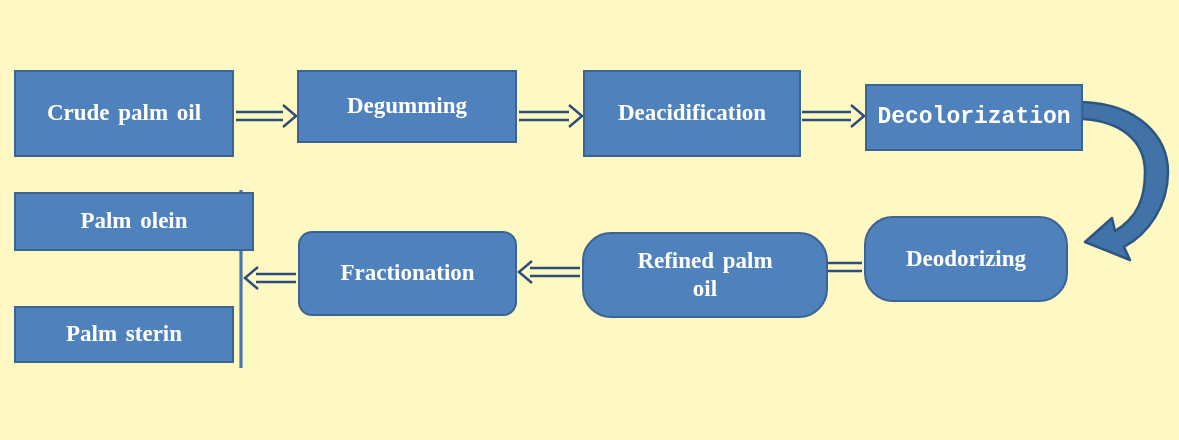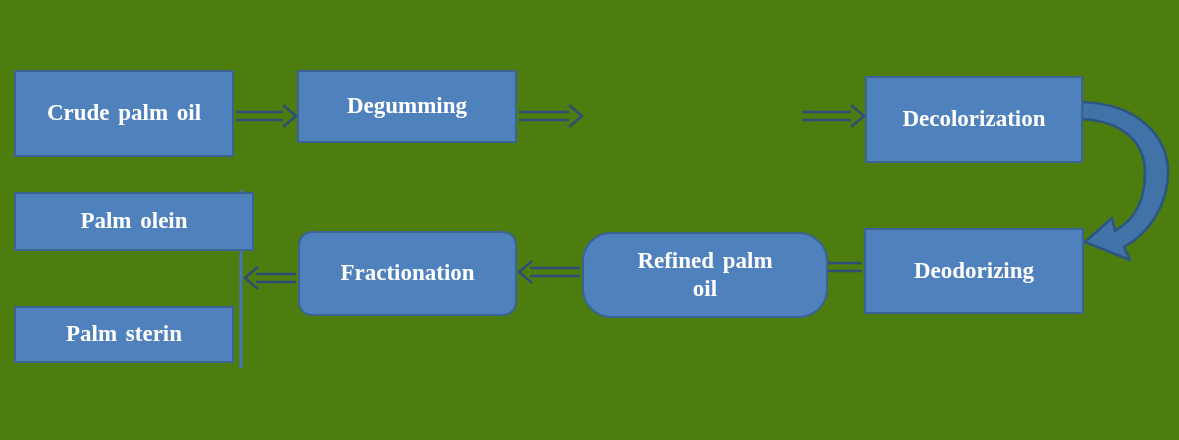--- a/index.html
+++ b/index.html
@@ -4,21 +4,21 @@
 <style>
   html, body {
     margin: 0;
     padding: 0;
     background: #ffffff;
   }
   .canvas {
     position: relative;
     width: 1179px;
     height: 440px;
-    background: #4d7c0f;
+    background: #fef9c3;
     overflow: hidden;
     font-family: "Liberation Serif", serif;
   }
   .connector-layer {
     position: absolute;
     left: 0; top: 0;
     width: 1179px;
     height: 440px;
     z-index: 1;
   }
@@ -35,22 +35,22 @@
     text-align: center;
     font-weight: bold;
     font-size: 23px;
     line-height: 1.22;
     word-spacing: 3px;
   }
   .node .label { display: inline-block; }
   .node-crude          { left: 14px;  top: 70px;  width: 220px; height: 87px; }
   .node-degumming      { left: 297px; top: 70px;  width: 220px; height: 73px; }
   .node-deacidification{ left: 583px; top: 70px;  width: 218px; height: 87px; }
-  .node-decolorization { left: 865px; top: 76px;  width: 218px; height: 87px; }
-  .node-deodorizing    { left: 864px; top: 228px; width: 220px; height: 86px; }
+  .node-decolorization { left: 865px; top: 84px;  width: 218px; height: 67px; font-family: Liberation Mono, monospace; }
+  .node-deodorizing    { left: 864px; top: 216px; width: 204px; height: 86px; border-radius: 29px; }
   .node-refined        { left: 582px; top: 232px; width: 246px; height: 86px; border-radius: 29px; }
   .node-refined .label { max-width: 160px; }
   .node-fractionation  { left: 298px; top: 231px; width: 219px; height: 85px; border-radius: 14px; }
   .node-olein          { left: 14px;  top: 192px; width: 240px; height: 59px; }
   .node-sterin         { left: 14px;  top: 306px; width: 220px; height: 57px; align-items: center; }
 
   .hollow-arrow {
     fill: none;
     stroke: var(--arrow-outline, #2E4D78);
     stroke-width: 2.5;
@@ -110,20 +110,23 @@
   </svg>
 
   <div class="node node-crude">
     <span class="label">Crude palm oil</span>
   </div>
 
   <div class="node node-degumming">
     <span class="label">Degumming</span>
   </div>
 
+  <div class="node node-deacidification">
+    <span class="label">Deacidification</span>
+  </div>
 
   <div class="node node-decolorization">
     <span class="label">Decolorization</span>
   </div>
 
   <div class="node node-deodorizing">
     <span class="label">Deodorizing</span>
   </div>
 
   <div class="node node-refined">

